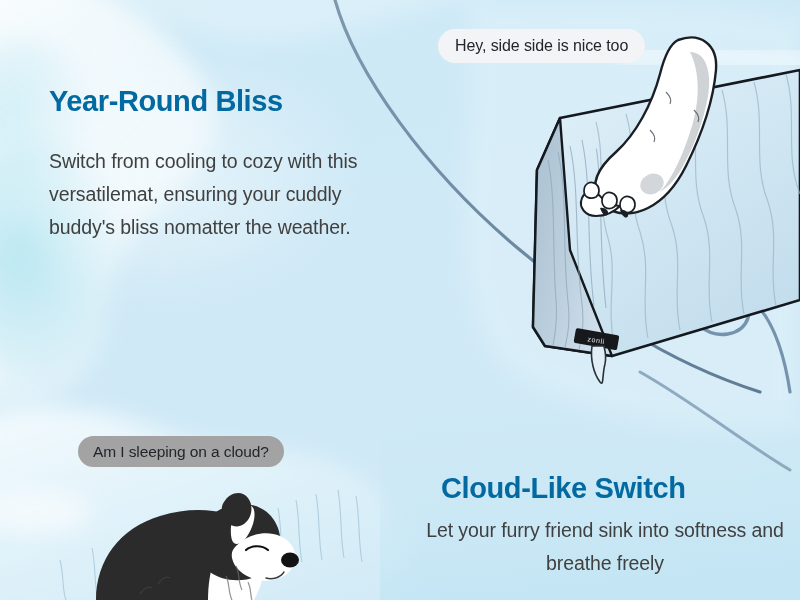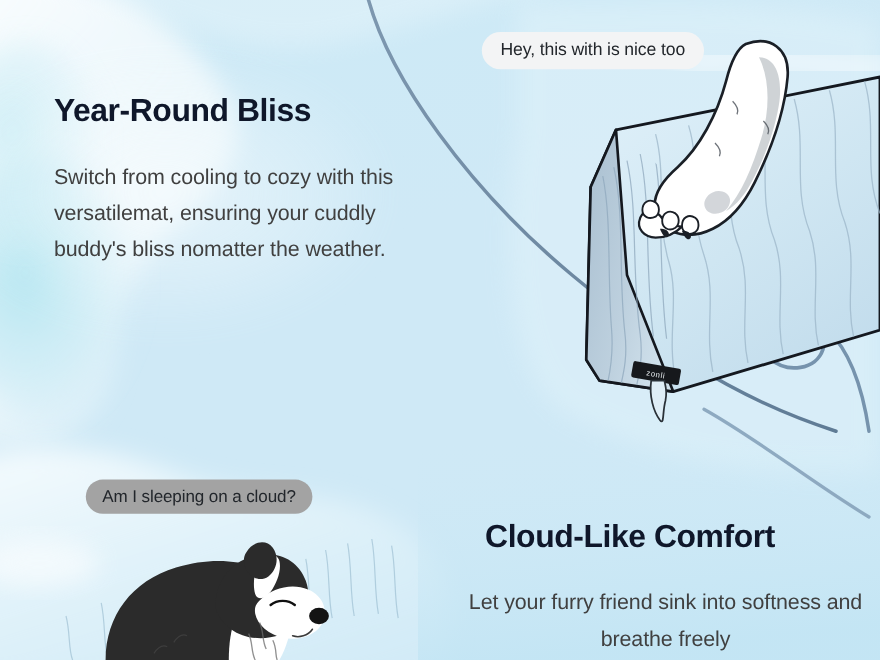--- a/index.html
+++ b/index.html
@@ -32,21 +32,21 @@
   .panel {
     position: absolute;
     z-index: 20;
   }
 
   .headline {
     font-family: "Liberation Sans", sans-serif;
     font-weight: bold;
     font-size: 29px;
     letter-spacing: -0.4px;
-    color: #0f172a;
+    color: #0369a1;
     margin: 0;
     white-space: nowrap;
   }
 
   .body-copy {
     font-family: "Liberation Sans", sans-serif;
     font-size: 19.5px;
     line-height: 33px;
     color: #404040;
     margin: 0;
@@ -66,21 +66,21 @@
   #panel-cloud-like {
     left: 419px;
     top: 472px;
     width: 372px;
   }
   #panel-cloud-like .headline {
     text-align: left;
     margin-left: 22px;
   }
   #panel-cloud-like .body-copy {
-    margin-top: 27px;
+    margin-top: 9px;
     text-align: center;
     width: 372px;
   }
 
   
   .bubble {
     position: absolute;
     z-index: 30;
     background: #f3f4f5;
     border-radius: 999px;
@@ -327,21 +327,21 @@
       <path d="M140,594 C144,588 148,586 152,588"></path>
     </g>
   </svg>
 
   <div class="panel" id="panel-year-round">
     <h2 class="headline">Year-Round Bliss</h2>
     <p class="body-copy">Switch from cooling to cozy with this versatilemat, ensuring your cuddly buddy's bliss nomatter the weather.</p>
   </div>
 
   <div class="panel" id="panel-cloud-like">
-    <h2 class="headline">Cloud-Like Comfort</h2>
+    <h2 class="headline">Cloud-Like Switch</h2>
     <p class="body-copy">Let your furry friend sink into softness and breathe freely</p>
   </div>
 
-  <div class="bubble" id="bubble-top">Hey, this with is nice too</div>
+  <div class="bubble" id="bubble-top">Hey, side side is nice too</div>
 
   <div class="bubble" id="bubble-bottom">Am I sleeping on a cloud?</div>
 
 </div>
 
 </body></html>

